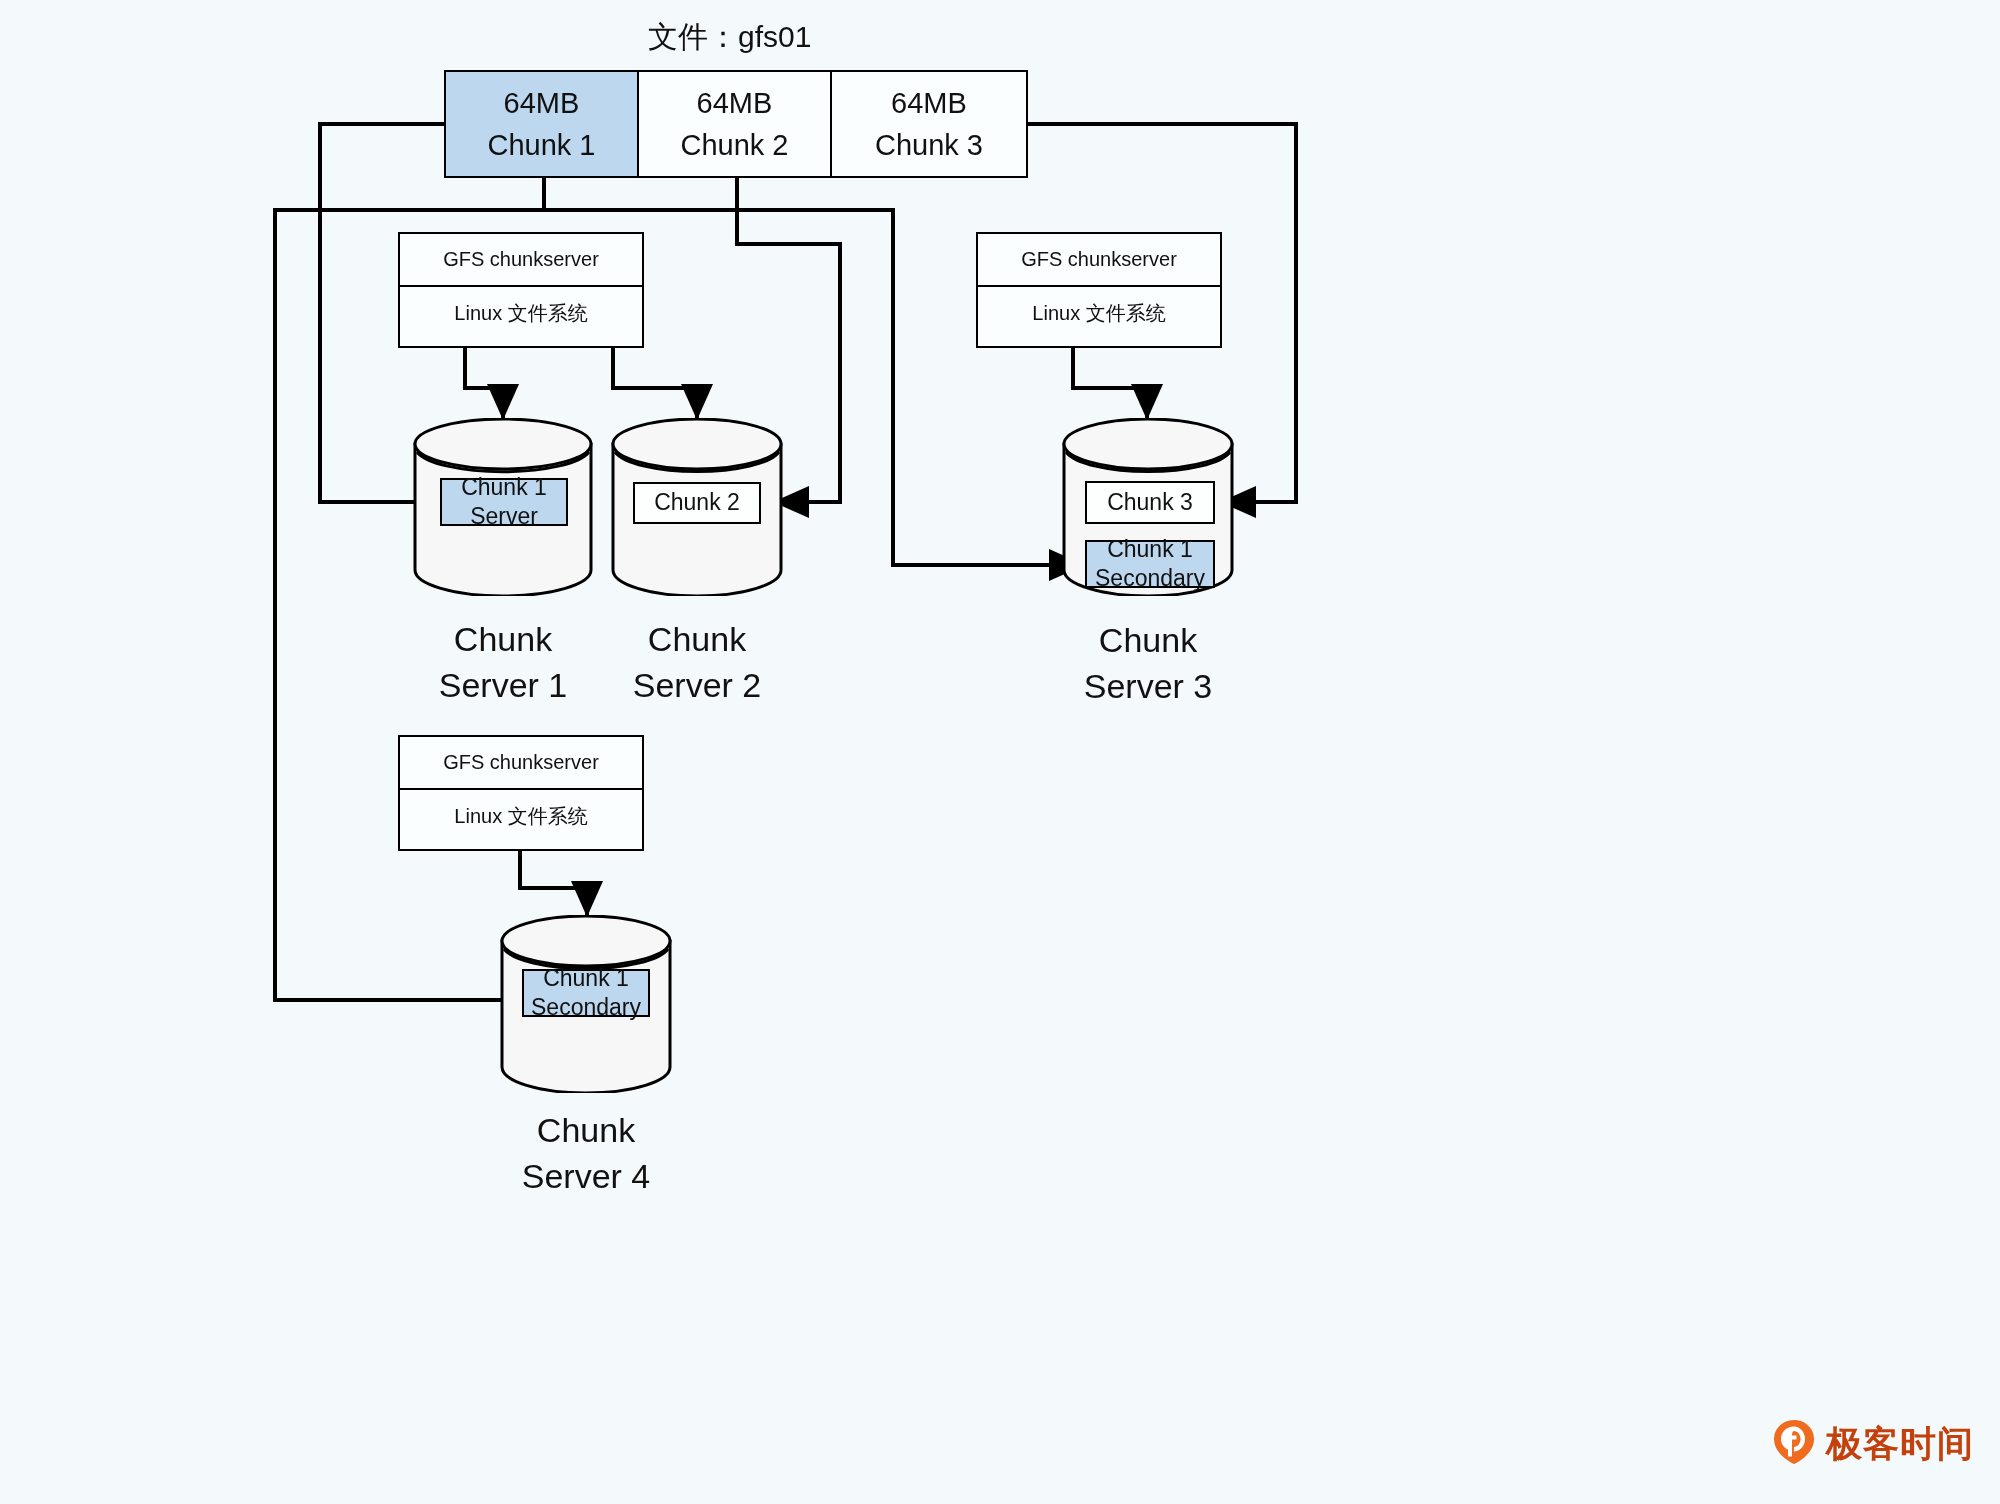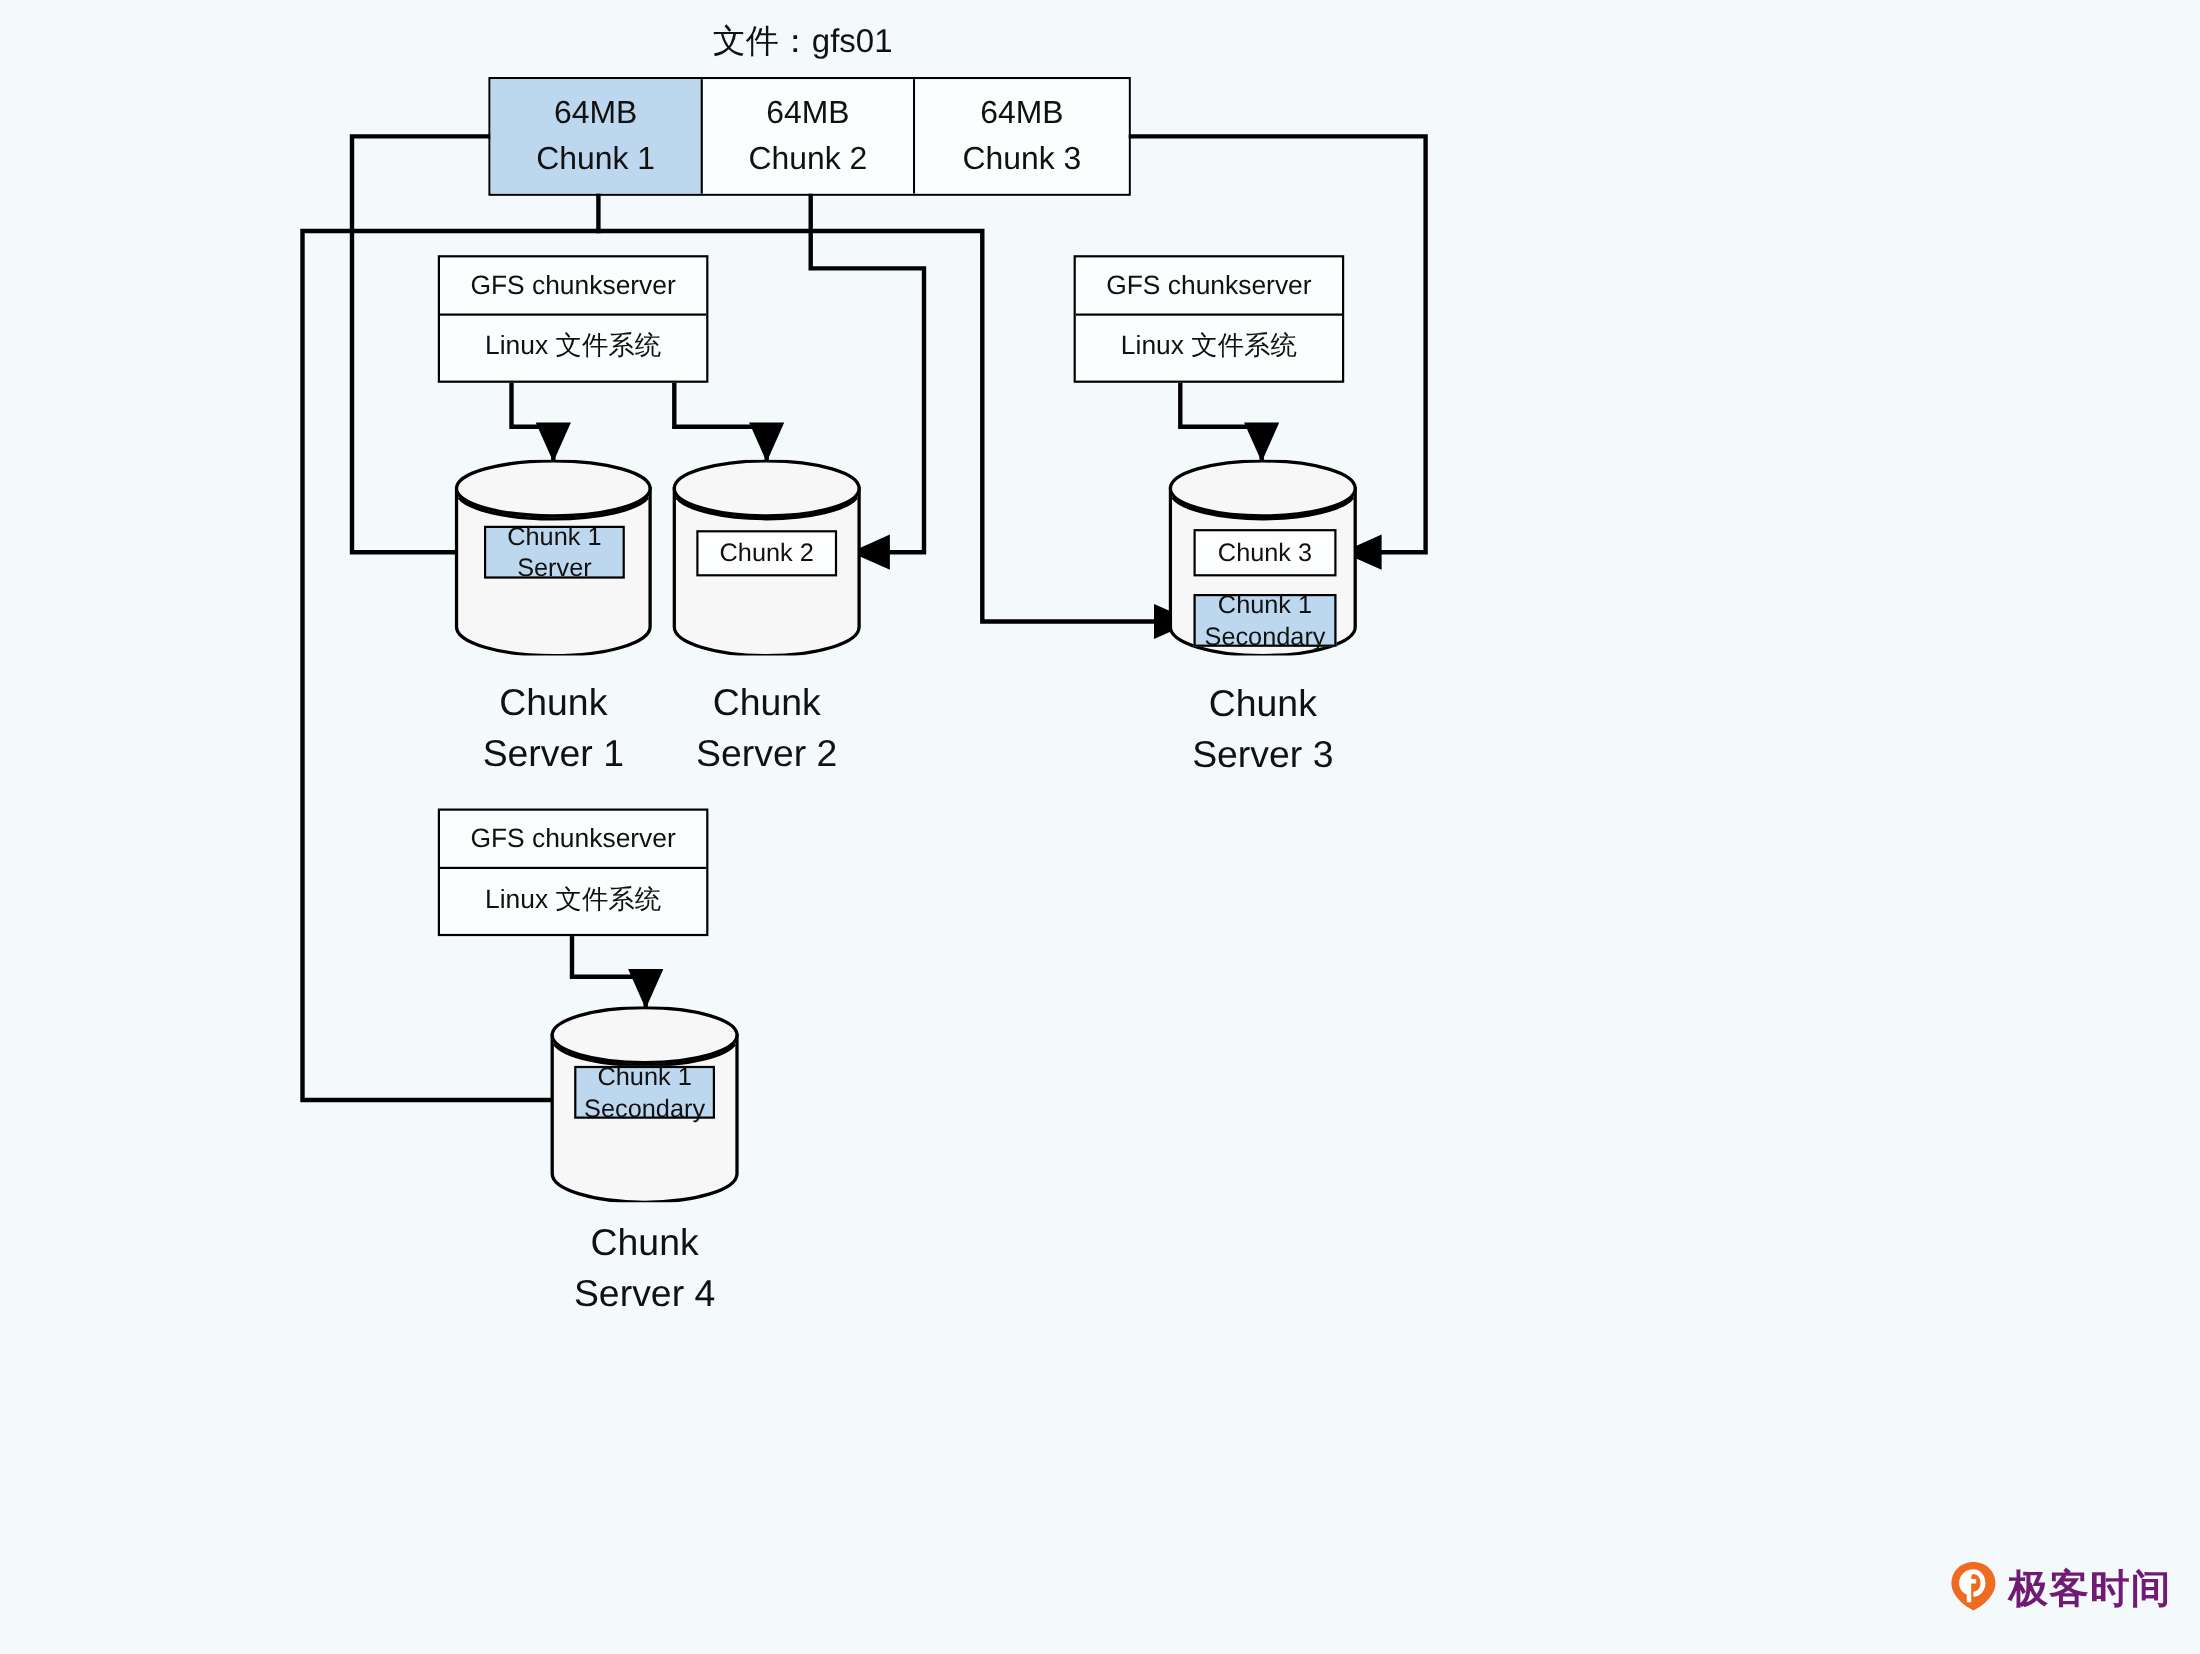--- a/index.html
+++ b/index.html
@@ -30,21 +30,21 @@
     background:#fbfefe;
   }
   .chunkcell:last-child{border-right:none;}
   .chunkcell.hl{background:#bdd7ee;}
 
   
   .srvbox{position:absolute;width:246px;border:2px solid #000;box-sizing:border-box;background:#fbfefe;}
   .srvrow{
     height:53px;border-bottom:2px solid #000;box-sizing:border-box;
     display:flex;align-items:center;justify-content:center;
-    font-size:24px;color:#111;
+    font-size:20px;color:#111;
   }
   .srvrow:last-child{border-bottom:none;}
 
   
   .cyl{position:absolute;}
   .cyl svg{position:absolute;left:0;top:0;}
   .cylbox{
     position:absolute;
     border:2px solid #000;box-sizing:border-box;
     background:#fdffff;
@@ -55,21 +55,21 @@
   }
   .cylbox.hl{background:#bdd7ee;}
 
   .caption{
     position:absolute;text-align:center;
     font-size:34px;color:#111;line-height:1.35;white-space:pre-line;
   }
 
   
   .wm{position:absolute;display:flex;align-items:center;gap:10px;}
-  .wm .wmtxt{font-size:36px;color:#701a75;letter-spacing:1px;font-weight:bold;}
+  .wm .wmtxt{font-size:36px;color:#c2410c;letter-spacing:1px;font-weight:bold;}
 </style>
 </head>
 <body>
 
 <div id="stage">
 
   <svg id="wires" viewBox="0 0 2000 1504" xmlns="http://www.w3.org/2000/svg">
     <defs>
       <marker id="ah" markerWidth="10" markerHeight="10" refX="8.5" refY="4" orient="auto" markerUnits="strokeWidth">
         <path d="M0,0 L9,4 L0,8 z" fill="#000"></path>

